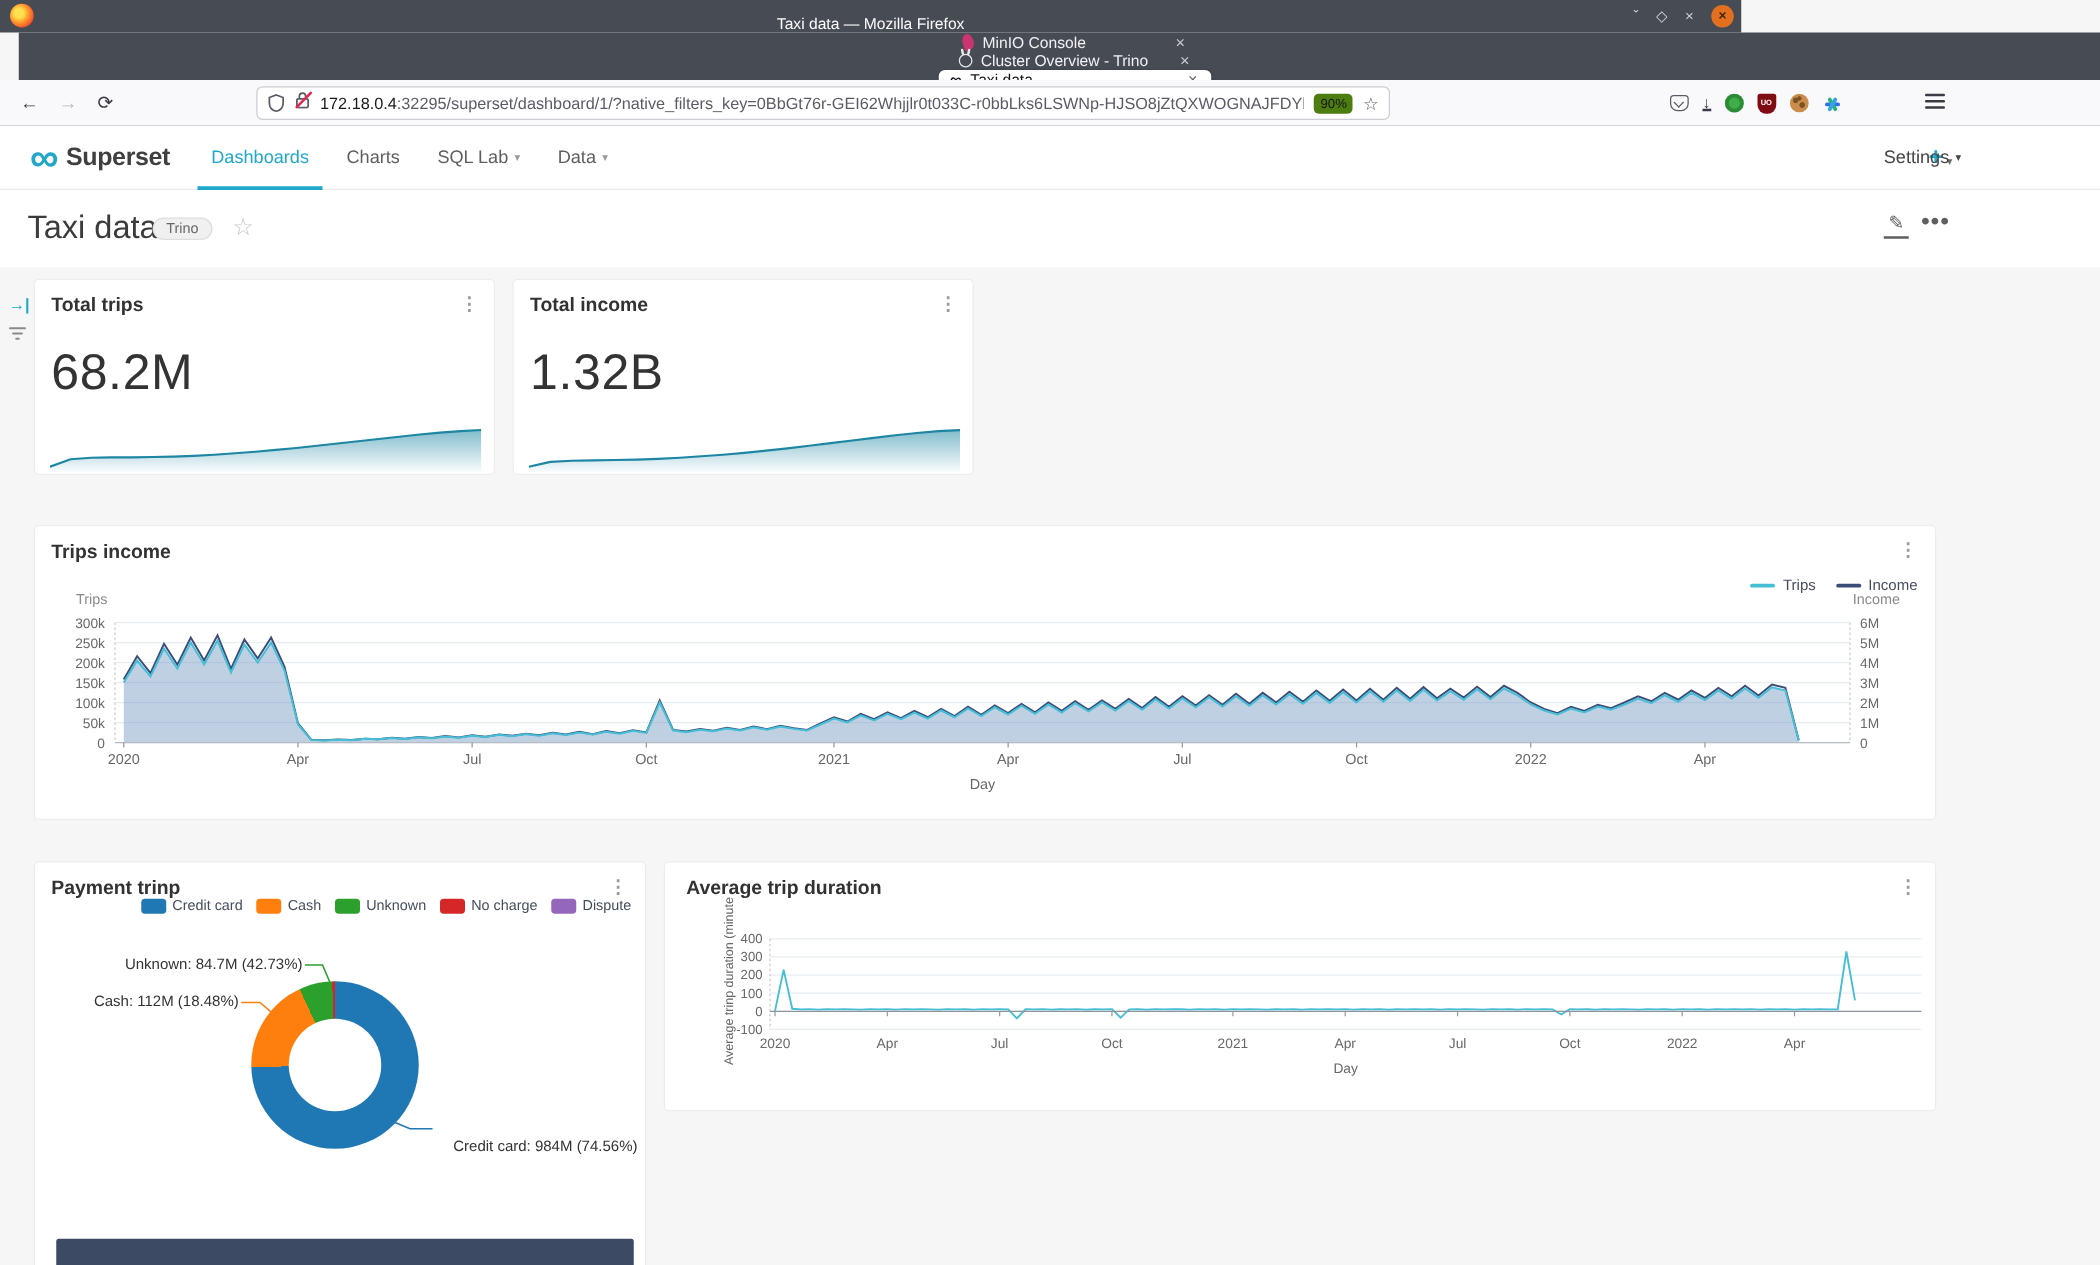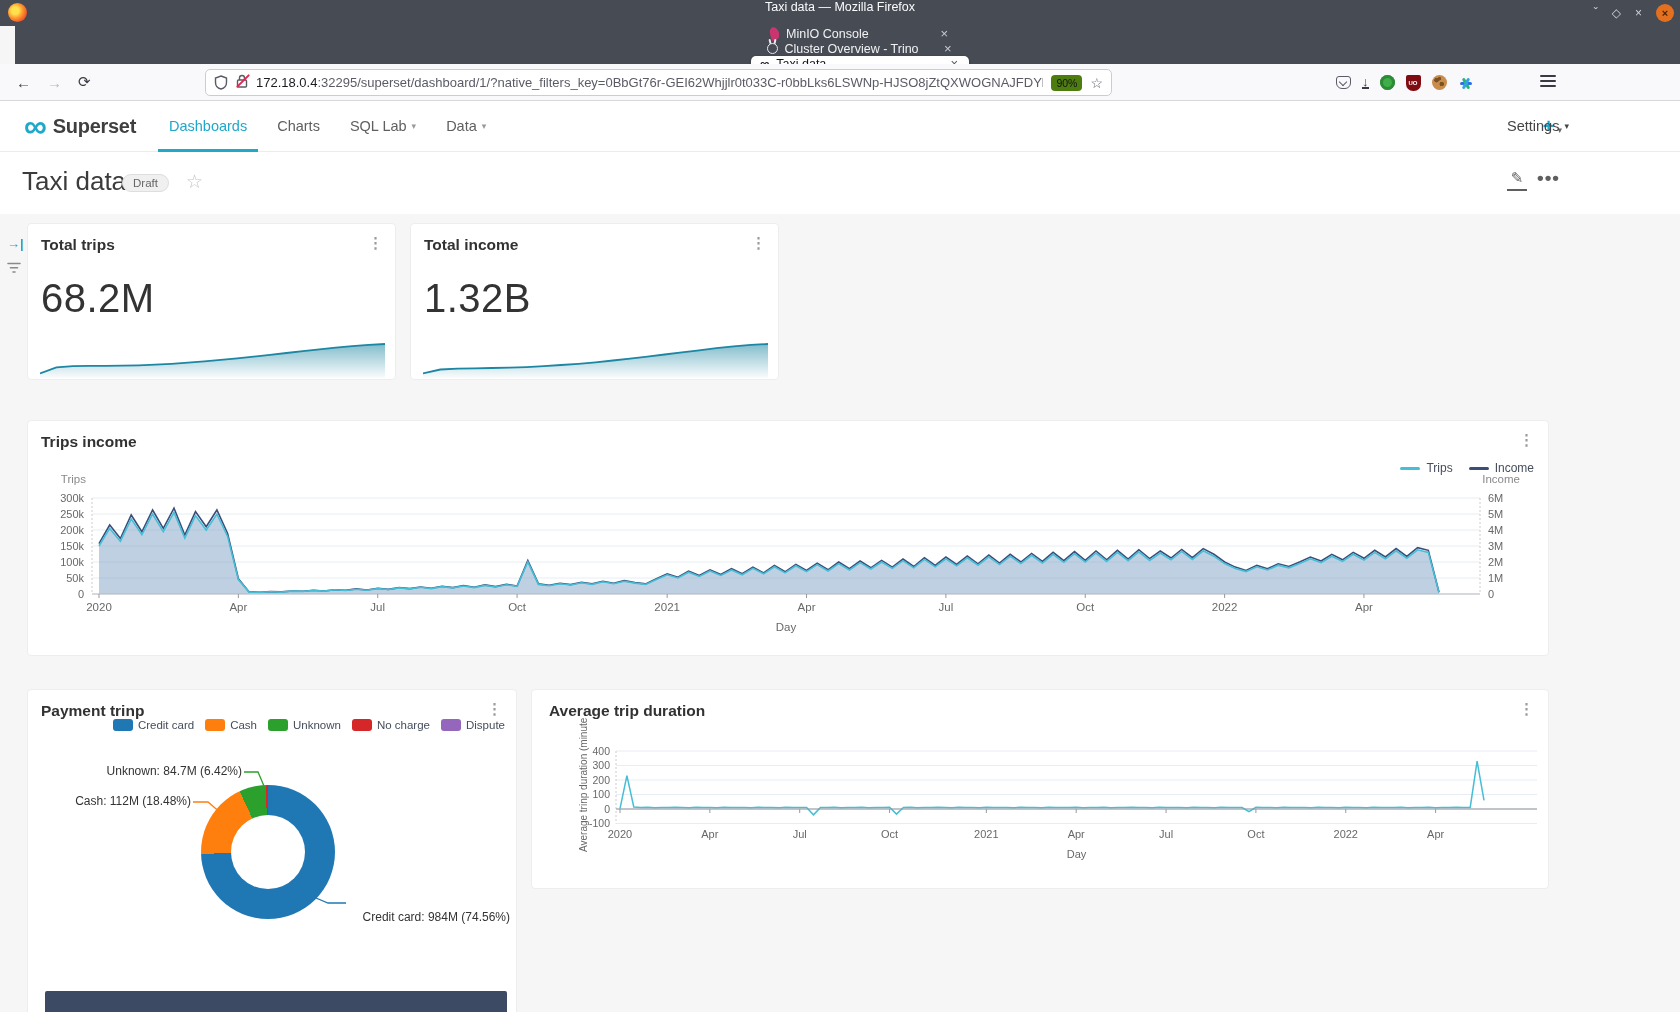--- a/index.html
+++ b/index.html
@@ -1,20 +1,20 @@
 <!DOCTYPE html>
 <html><head>
 <meta charset="utf-8">
 <style>
   * { margin:0; padding:0; box-sizing:border-box; }
   html,body { width:1680px; height:1012px; overflow:hidden; font-family:"Liberation Sans", sans-serif; background:#f6f6f6; }
   .app { position:relative; width:1680px; height:1012px; }
 
   
-  .titlebar { position:absolute; left:0; top:0; width:1680px; height:26px; background:#474c54; display:flex; align-items:flex-start; }
+  .titlebar { position:absolute; left:0; top:0; width:1393px; height:26px; background:#474c54; display:flex; align-items:flex-end; }
   .ff-icon { position:absolute; left:8px; top:3px; width:19px; height:19px; border-radius:50%;
              background:radial-gradient(circle at 38% 40%, #ffe14d 0 22%, #ff9a2e 45%, #f0552b 72%, #c2185b 100%); }
   .win-title { width:100%; text-align:center; color:#fbfbfe; font-size:12.5px; }
   .win-ctrls { position:absolute; right:6px; top:0; height:26px; display:flex; align-items:center; gap:14px; }
   .win-ctrls .glyph { color:#cfd2d6; font-size:12px; line-height:1; }
   .close-orange { width:18px; height:18px; border-radius:50%; background:#e2701f; color:#4a2300; font-size:11px; font-weight:700; display:flex; align-items:center; justify-content:center; }
 
   .tabbar { position:absolute; left:15px; top:26px; width:1680px; height:38px; background:#474c54; display:flex; align-items:center; padding-left:10px;flex-direction:column; }
   .tab { height:30px; display:flex; align-items:center; gap:7px; padding:0 9px; color:#f1f1f4; font-size:12.5px; border-radius:5px; position:relative; }
   .tab .t-title { flex:1; white-space:nowrap; overflow:hidden; }
@@ -219,21 +219,21 @@
       <span class="plus-btn"><span>+</span><span class="caret">▾</span></span>
     </span>
     <span class="settings-btn">
       <span>Settings</span>
         <span class="caret">▾</span>
     </span>
   </div>
 
   <div class="dash-header">
     <span class="dh-title">Taxi data</span>
-    <span class="draft-pill">Draft</span>
+    <span class="draft-pill">Trino</span>
     <span class="dh-star">☆</span>
     <span class="edit-pencil">✎</span>
     <span class="dh-dots">•••</span>
   </div>
 
   <div class="dashbody">
     <span class="gutter-expand">→|</span>
     <span class="gutter-filter">
       <svg width="14" height="12" viewBox="0 0 14 12">
           <path d="M1 1.5 H13 M3.5 5.8 H10.5 M6 10 H8" stroke="#8a8a8a" stroke-width="1.6" stroke-linecap="round"></path>
@@ -365,21 +365,21 @@
           </span>
         </span>
       <div class="donut" id="donut" style="background: conic-gradient(rgb(31, 119, 180) 0deg, rgb(31, 119, 180) 268.42deg, rgb(255, 127, 14) 268.42deg, rgb(255, 127, 14) 334.94deg, rgb(44, 160, 44) 334.94deg, rgb(44, 160, 44) 358.06deg, rgb(214, 39, 40) 358.06deg, rgb(214, 39, 40) 359.68deg, rgb(148, 103, 189) 359.68deg, rgb(148, 103, 189) 360deg);">
           <div class="hole"></div>
         </div>
       <svg class="leaders" id="leaders">
           <polyline points="216,82 230,82 236,96" fill="none" stroke="#2ca02c" stroke-width="1.3"></polyline>
           <polyline points="165,112 180,112 194,124" fill="none" stroke="#ff7f0e" stroke-width="1.3"></polyline>
           <polyline points="288,208 300,213 318,213" fill="none" stroke="#1f77b4" stroke-width="1.3"></polyline>
         </svg>
-      <span class="callout co-unknown">Unknown: 84.7M (6.42%)</span>
+      <span class="callout co-unknown">Unknown: 84.7M (42.73%)</span>
       <span class="callout co-cash">Cash: 112M (18.48%)</span>
       <span class="callout co-credit">Credit card: 984M (74.56%)</span>
       <div class="crop-bar"></div>
     </div>
 
     <div class="panel p-avg">
       <span class="p-title" style="left:17px">Average trip duration</span>
       <span class="kebab" style="right:14px">⋮</span>
       <span class="yrot">Average trinp duration (minute</span>
       <svg id="avgChart" width="1016" height="198" style="position:absolute;left:0;top:0">

